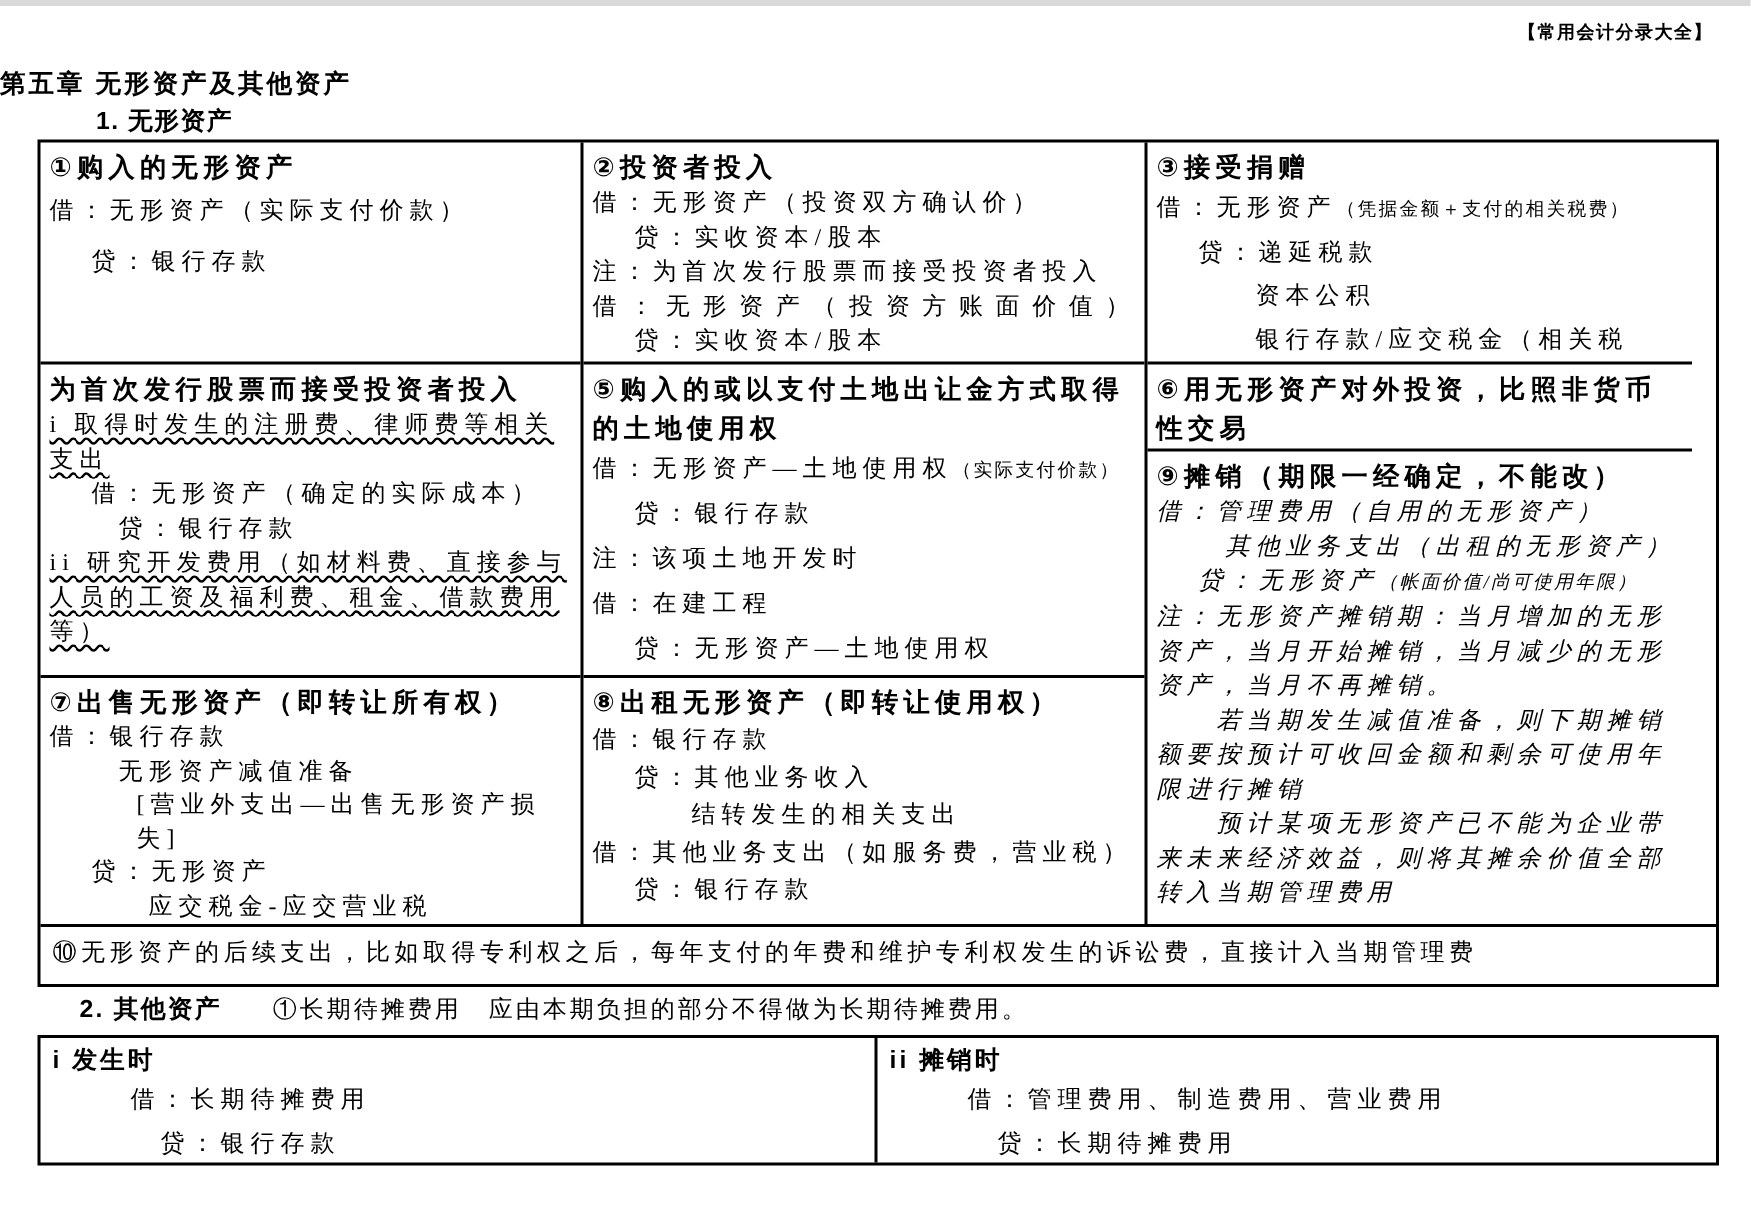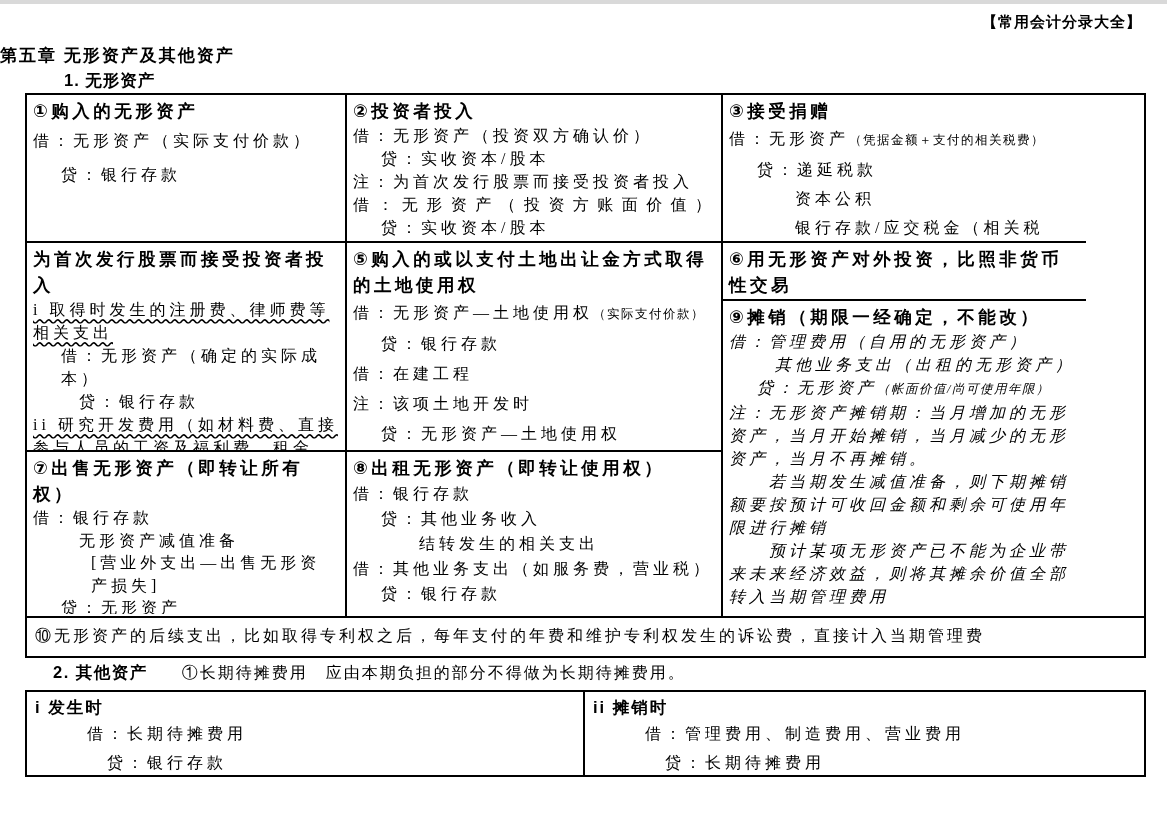--- a/index.html
+++ b/index.html
@@ -5,41 +5,41 @@
   html,body{margin:0;padding:0;background:#ffffff;}
   body{
     width:1167px;height:814px;position:relative;overflow:hidden;
     font-family:"Liberation Serif","DejaVu Serif",serif;
     color:#000;
   }
   .top-strip{position:absolute;left:0;top:0;width:1167px;height:4px;background:#d9d9d9;}
   .watermark{
     position:absolute;top:13px;right:25px;
     font-family:"Liberation Sans","DejaVu Sans",sans-serif;
-    font-weight:bold;font-size:15px;letter-spacing:1px;
+    font-weight:bold;font-size:12px;letter-spacing:1px;
   }
   .chapter-title{
     position:absolute;top:44px;left:0;width:1167px;text-align:left;
     font-family:"Liberation Sans","DejaVu Sans",sans-serif;
     font-weight:bold;font-size:17px;letter-spacing:2px;
   }
   .sec1-title{
     position:absolute;top:70px;left:64px;
     font-family:"Liberation Sans","DejaVu Sans",sans-serif;
     font-weight:bold;font-size:16.5px;letter-spacing:1px;
   }
 
   
   .table1{
     position:absolute;left:25px;top:93px;width:1121px;
     border:2px solid #000;box-sizing:border-box;background:#fff;
   }
   .cols{display:flex;}
   .col{display:flex;flex-direction:column;}
-  .col1{width:320px;}
+  .col1{width:362px;}
   .col2{width:376px;}
   .col3{width:363px;}
   .col1,.col2{border-right:2px solid #000;box-sizing:border-box;}
   .cell{
     box-sizing:border-box;padding:3px 6px;overflow:hidden;
     border-bottom:2px solid #000;
   }
   .col .cell:last-child{border-bottom:none;}
   .h148{height:148px;} .h209{height:209px;} .h162{height:162px;}
   .h58{height:58px;}   .h313{height:315px;}
@@ -138,22 +138,22 @@
         <div class="ln">借：无形资产（投资双方确认价）</div>
         <div class="ln i1">贷：实收资本/股本</div>
         <div class="ln">注：为首次发行股票而接受投资者投入</div>
         <div class="ln justify">借：无形资产（投资方账面价值）</div>
         <div class="ln i1">贷：实收资本/股本</div>
       </div>
       <div class="cell c5 h209">
         <div class="cell-title">⑤购入的或以支付土地出让金方式取得的土地使用权</div>
         <div class="ln"><span>借：无形资产—土地使用权</span><span class="sm">（实际支付价款）</span></div>
         <div class="ln i1">贷：银行存款</div>
+        <div class="ln">注：该项土地开发时</div>
         <div class="ln">借：在建工程</div>
-        <div class="ln">注：该项土地开发时</div>
         <div class="ln i1">贷：无形资产—土地使用权</div>
       </div>
       <div class="cell c8 h162">
         <div class="cell-title">⑧出租无形资产（即转让使用权）</div>
         <div class="ln">借：银行存款</div>
         <div class="ln i1">贷：其他业务收入</div>
         <div class="ln i4">结转发生的相关支出</div>
         <div class="ln">借：其他业务支出（如服务费，营业税）</div>
         <div class="ln i1">贷：银行存款</div>
       </div>

